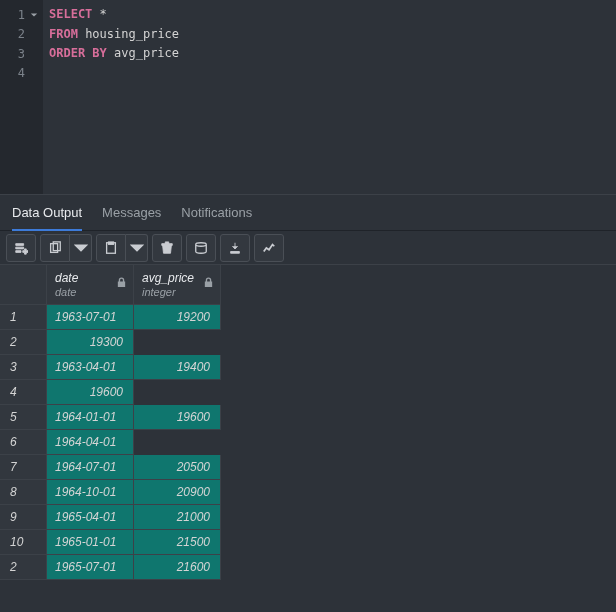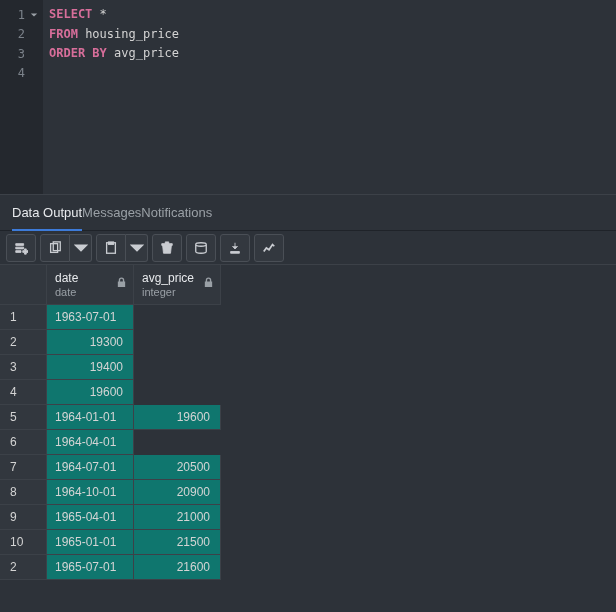--- a/index.html
+++ b/index.html
@@ -9,35 +9,35 @@
   .gutter { width:43px; background:#24282e; padding-top:5px;}
   .gutter-row { display:flex; align-items:center; justify-content:flex-end; height:19.5px; padding-right:4px; font-size:12px; color:#7b828a; font-family: Menlo, Consolas, monospace;}
   .gutter-row .num { width:14px; text-align:right; }
   .chev { margin-left:4px; width:10px; display:flex; align-items:center; justify-content:center;}
   .chev svg { width:8px; height:8px; fill:#9aa0a6;}
   .code { flex:1; padding:5px 6px 0 6px; font-family: Menlo, Consolas, monospace; font-size:12px; line-height:19.5px; white-space:pre;}
   .kw { color:#d76e9a; font-weight:600;}
   .op { color:#d4d4d4;}
   .id { color:#d4d4d4;margin-top:45px;}
   
-  .tabs { display:flex; align-items:center; height:36px; background:#2d3239; padding:0 12px; border-bottom:1px solid #1f2329;}
+  .tabs { display:flex; align-items:center; height:36px; background:#2d3239; padding:0 12px; gap:20px; border-bottom:1px solid #1f2329;}
   .tab { font-size:13px; color:#9aa0a6; cursor:pointer; height:100%; display:flex; align-items:center;}
   .tab.active { color:#e8eaed; border-bottom:2px solid #3d7bd9; margin-bottom:-1px;}
   
   .toolbar { display:flex; align-items:center; height:34px; background:#2d3239; padding:2px 6px; gap:4px; border-bottom:1px solid #3c4148;}
   .tbtn { height:28px; min-width:30px; display:flex; align-items:center; justify-content:center; border:1px solid #4a4f56; border-radius:3px; background:#33383f; cursor:pointer;}
   .tbtn.small { min-width:22px;}
   .tgroup { display:flex;}
   .tgroup .tbtn { border-radius:0;}
   .tgroup .tbtn:first-child { border-top-left-radius:3px; border-bottom-left-radius:3px;}
   .tgroup .tbtn:last-child { border-top-right-radius:3px; border-bottom-right-radius:3px; border-left:none;}
   .tbtn svg { width:14px; height:14px; fill:#c9ccd1; stroke:#c9ccd1;}
   
   .grid { display:flex; flex-direction:column;}
-  .ghead, .grow { display:flex; }
+  .ghead, .grow { display:flex;font-style:italic; }
   .cell { border-right:1px solid #3c4148; border-bottom:1px solid #3c4148; font-size:12px; display:flex; align-items:center;}
   .c-idx { width:47px; justify-content:flex-start; padding-left:10px; color:#d4d4d4;}
   .c-date { width:87px; padding-left:8px; color:#d4d4d4;}
   .c-price { width:87px; justify-content:flex-end; padding-right:10px; color:#d4d4d4;}
   .ghead .cell { height:40px; background:#32373e; position:relative;}
   .ghead .c-idx { height:40px;}
   .col-head { display:flex; flex-direction:column; justify-content:center; align-items:flex-start; line-height:14px;}
   .col-name { color:#e8eaed; font-weight:500;}
   .col-type { color:#9aa0a6; font-size:11px;}
   .lock { position:absolute; right:6px; top:12px;}
@@ -153,27 +153,29 @@
       </div>
       <span class="lock"><svg viewBox="0 0 12 12">
             <path d="M3 5V3.5a3 3 0 016 0V5h1v6H2V5zm1.5 0h3V3.5a1.5 1.5 0 00-3 0z"></path>
           </svg></span>
     </div>
   </div>
   <div id="gridbody">
       <div class="grow">
         <div class="cell c-idx">1</div>
         <div class="cell c-date">1963-07-01</div>
+        <div class="cell c-price">19200</div>
       </div>
       <div class="grow">
         <div class="cell c-idx">2</div>
         <div class="cell c-price">19300</div>
       </div>
       <div class="grow">
         <div class="cell c-idx">3</div>
+        <div class="cell c-date">1963-04-01</div>
         <div class="cell c-price">19400</div>
       </div>
       <div class="grow">
         <div class="cell c-idx">4</div>
         <div class="cell c-price">19600</div>
       </div>
       <div class="grow">
         <div class="cell c-idx">5</div>
         <div class="cell c-date">1964-01-01</div>
         <div class="cell c-price">19600</div>

